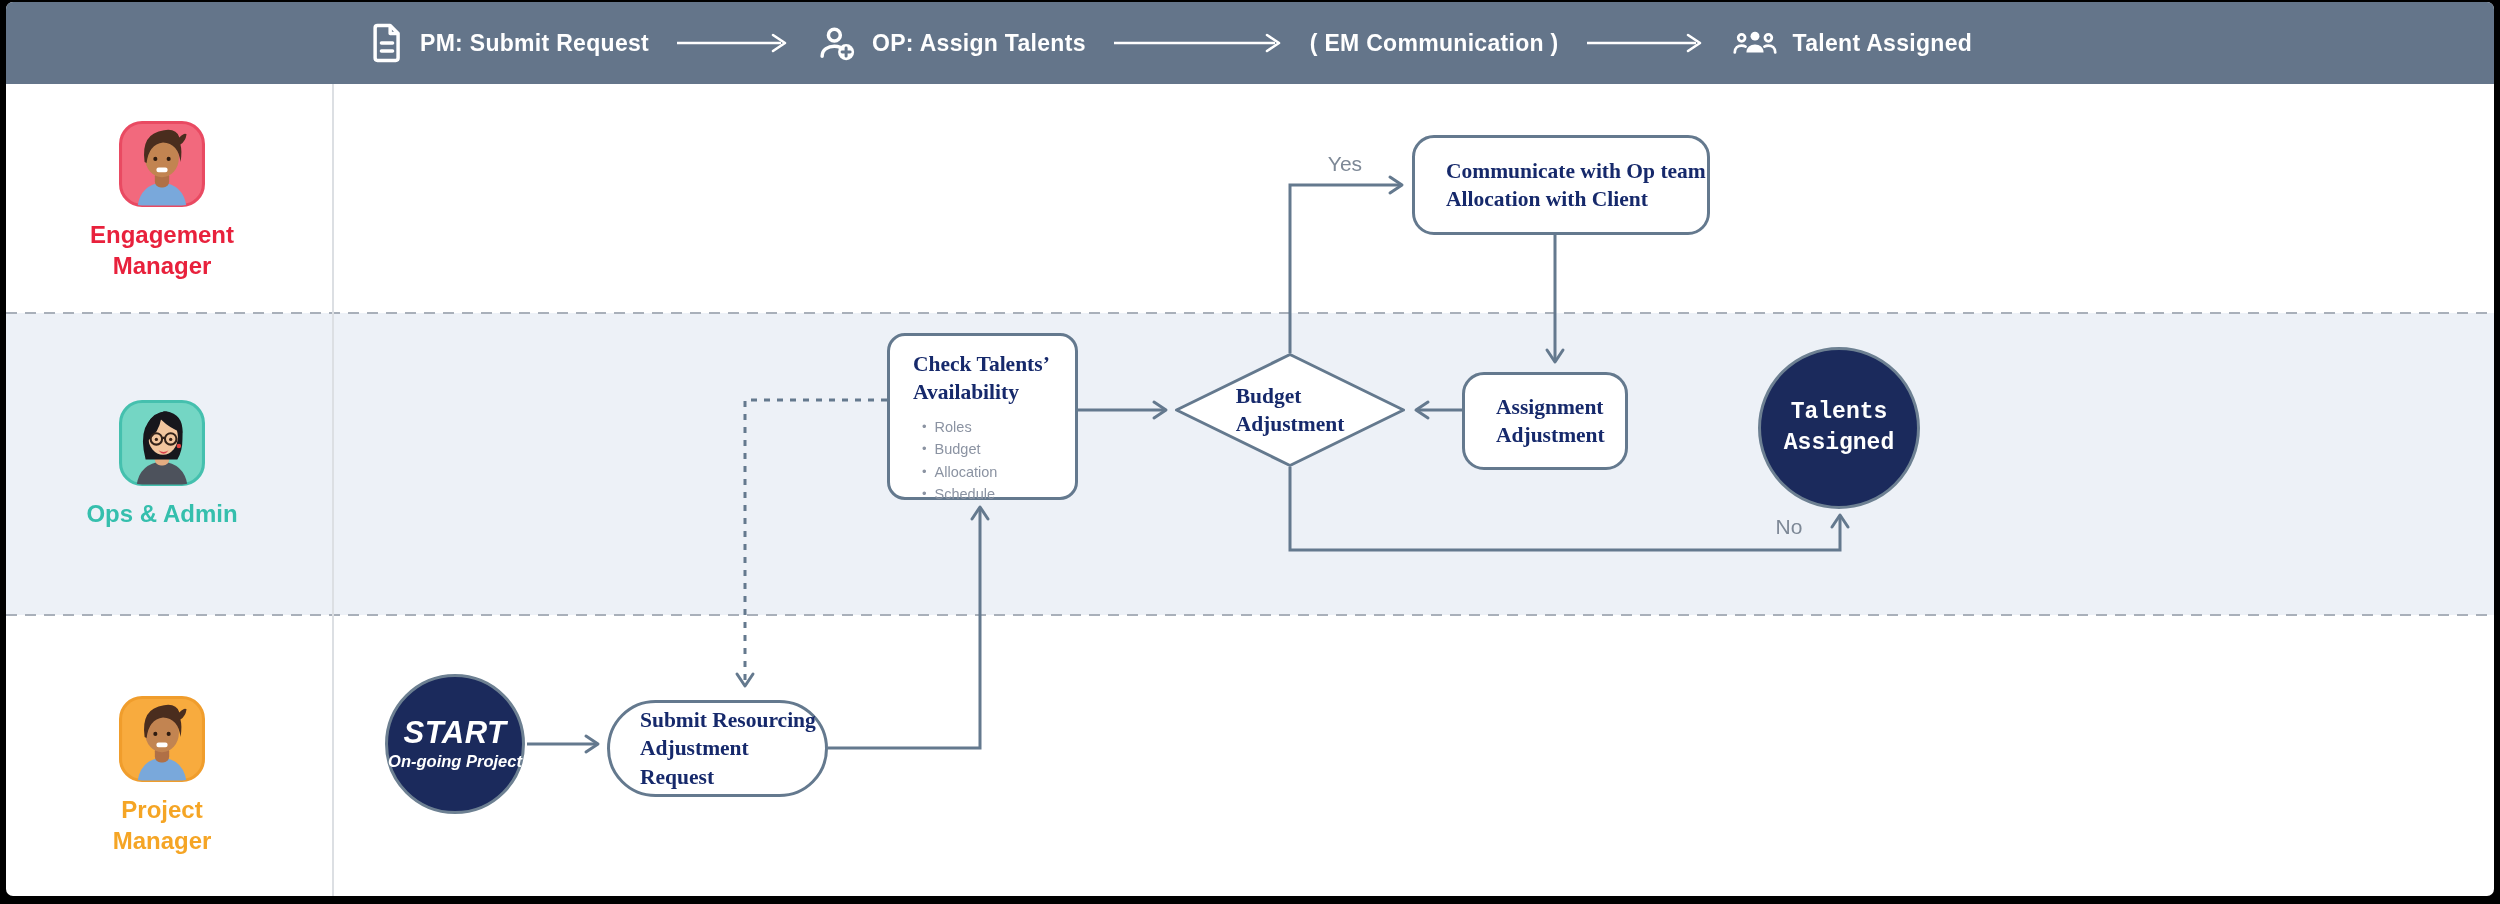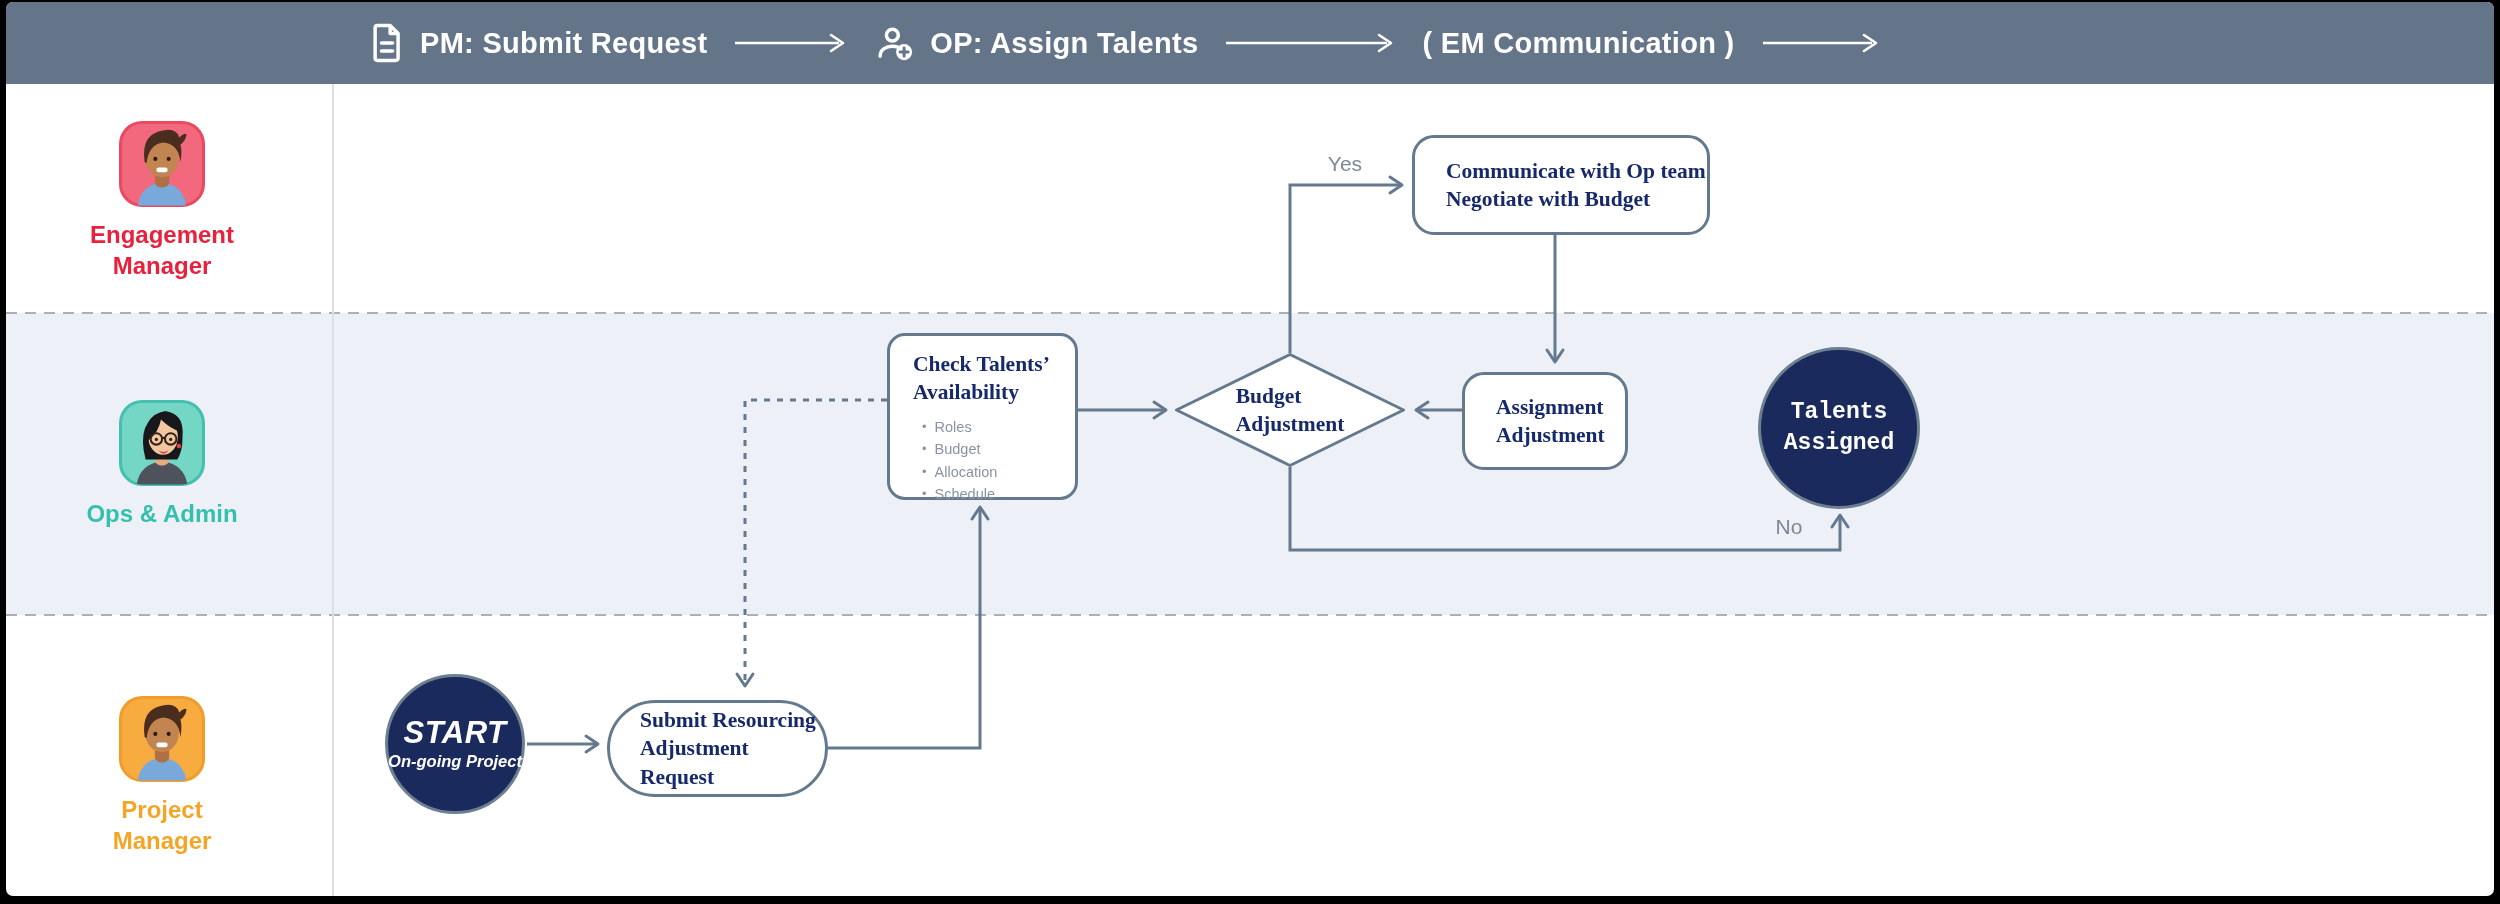--- a/index.html
+++ b/index.html
@@ -2,21 +2,21 @@
 <html><head>
 <meta charset="utf-8">
 <style>
   html,body{margin:0;padding:0;background:#000;}
   .page{position:relative;width:2500px;height:904px;background:#000;font-family:"Liberation Sans",sans-serif;}
   .stage{position:absolute;top:2px;left:6px;right:6px;bottom:8px;background:#ffffff;border-radius:7px;overflow:hidden;}
 
   
   .header{position:absolute;top:0;left:0;right:0;height:82px;background:#64758a;display:flex;align-items:center;z-index:30;}
   .header-inner{display:flex;align-items:center;margin-left:362px;gap:26px;}
-  .hstep{display:flex;align-items:center;gap:14px;color:#ffffff;font-size:29px;font-weight:bold;letter-spacing:.3px;white-space:nowrap;}
+  .hstep{display:flex;align-items:center;gap:14px;color:#ffffff;font-size:23px;font-weight:bold;letter-spacing:.3px;white-space:nowrap;}
   .hicon{display:block;}
 
   
   .lane-tint{position:absolute;left:0;right:0;top:311px;height:302px;background:#edf1f7;z-index:1;}
 
   
   .role{position:absolute;width:300px;left:6px;text-align:center;z-index:20;}
   .avatar{display:block;margin:0 auto;}
   .role-label{margin-top:12px;font-size:24px;font-weight:bold;line-height:1.3;}
   .role-em .role-label{color:#e8213c;}
@@ -90,20 +90,31 @@
           <line x1="2" y1="13" x2="163" y2="13" stroke="#ffffff" stroke-width="2.6"></line>
           <path d="M155 5 L167 13 L155 21" fill="none" stroke="#ffffff" stroke-width="2.6" stroke-linecap="round" stroke-linejoin="round"></path>
         </svg>
         <div class="hstep">
           <span>( EM Communication )</span>
         </div>
         <svg class="hicon" width="120" height="26" viewBox="0 0 120 26">
           <line x1="2" y1="13" x2="111" y2="13" stroke="#ffffff" stroke-width="2.6"></line>
           <path d="M103 5 L115 13 L103 21" fill="none" stroke="#ffffff" stroke-width="2.6" stroke-linecap="round" stroke-linejoin="round"></path>
         </svg>
+        <div class="hstep">
+          <svg class="hicon" width="48" height="42" viewBox="0 0 28 24">
+            <circle cx="14" cy="8" r="2.6" fill="#ffffff"></circle>
+            <path d="M9 17.5 c0-3 2.3-4.6 5-4.6 s5 1.6 5 4.6 z" fill="#ffffff"></path>
+            <circle cx="6.2" cy="9" r="2" fill="none" stroke="#ffffff" stroke-width="1.6"></circle>
+            <path d="M2.2 17.5 c0-2.6 1.9-4 4-4 .8 0 1.6 .2 2.3 .6" fill="none" stroke="#ffffff" stroke-width="1.6" stroke-linecap="round"></path>
+            <circle cx="21.8" cy="9" r="2" fill="none" stroke="#ffffff" stroke-width="1.6"></circle>
+            <path d="M25.8 17.5 c0-2.6-1.9-4-4-4-.8 0-1.6 .2-2.3 .6" fill="none" stroke="#ffffff" stroke-width="1.6" stroke-linecap="round"></path>
+          </svg>
+          <span>Talent Assigned</span>
+        </div>
       </div>
     </div>
 
     <svg class="connectors" width="2488" height="894" viewBox="0 0 2488 894">
       <defs>
         <marker id="chev" markerUnits="userSpaceOnUse" markerWidth="26" markerHeight="26" refX="16" refY="12" orient="auto">
           <path d="M4 4 L16 12 L4 20" fill="none" stroke="#64798e" stroke-width="3" stroke-linecap="round" stroke-linejoin="round"></path>
         </marker>
       </defs>
 
@@ -231,21 +242,21 @@
         <polygon points="115,1.5 228.5,57 115,112.5 1.5,57" fill="#ffffff" stroke="#64798e" stroke-width="3" stroke-linejoin="round"></polygon>
       </svg>
       <div class="diamond-label">
         <span class="node-line">Budget</span>
         <span class="node-line">Adjustment</span>
       </div>
     </div>
 
     <div class="node box-node comm-node">
       <span class="node-line">Communicate with Op team</span>
-      <span class="node-line">Negotiate with Budget</span>
+      <span class="node-line">Allocation with Client</span>
     </div>
 
     <div class="node box-node assign-node">
       <span class="node-line">Assignment</span>
       <span class="node-line">Adjustment</span>
     </div>
 
     <div class="node circle-node end-node">
       <span class="end-line">Talents</span>
       <span class="end-line">Assigned</span>

